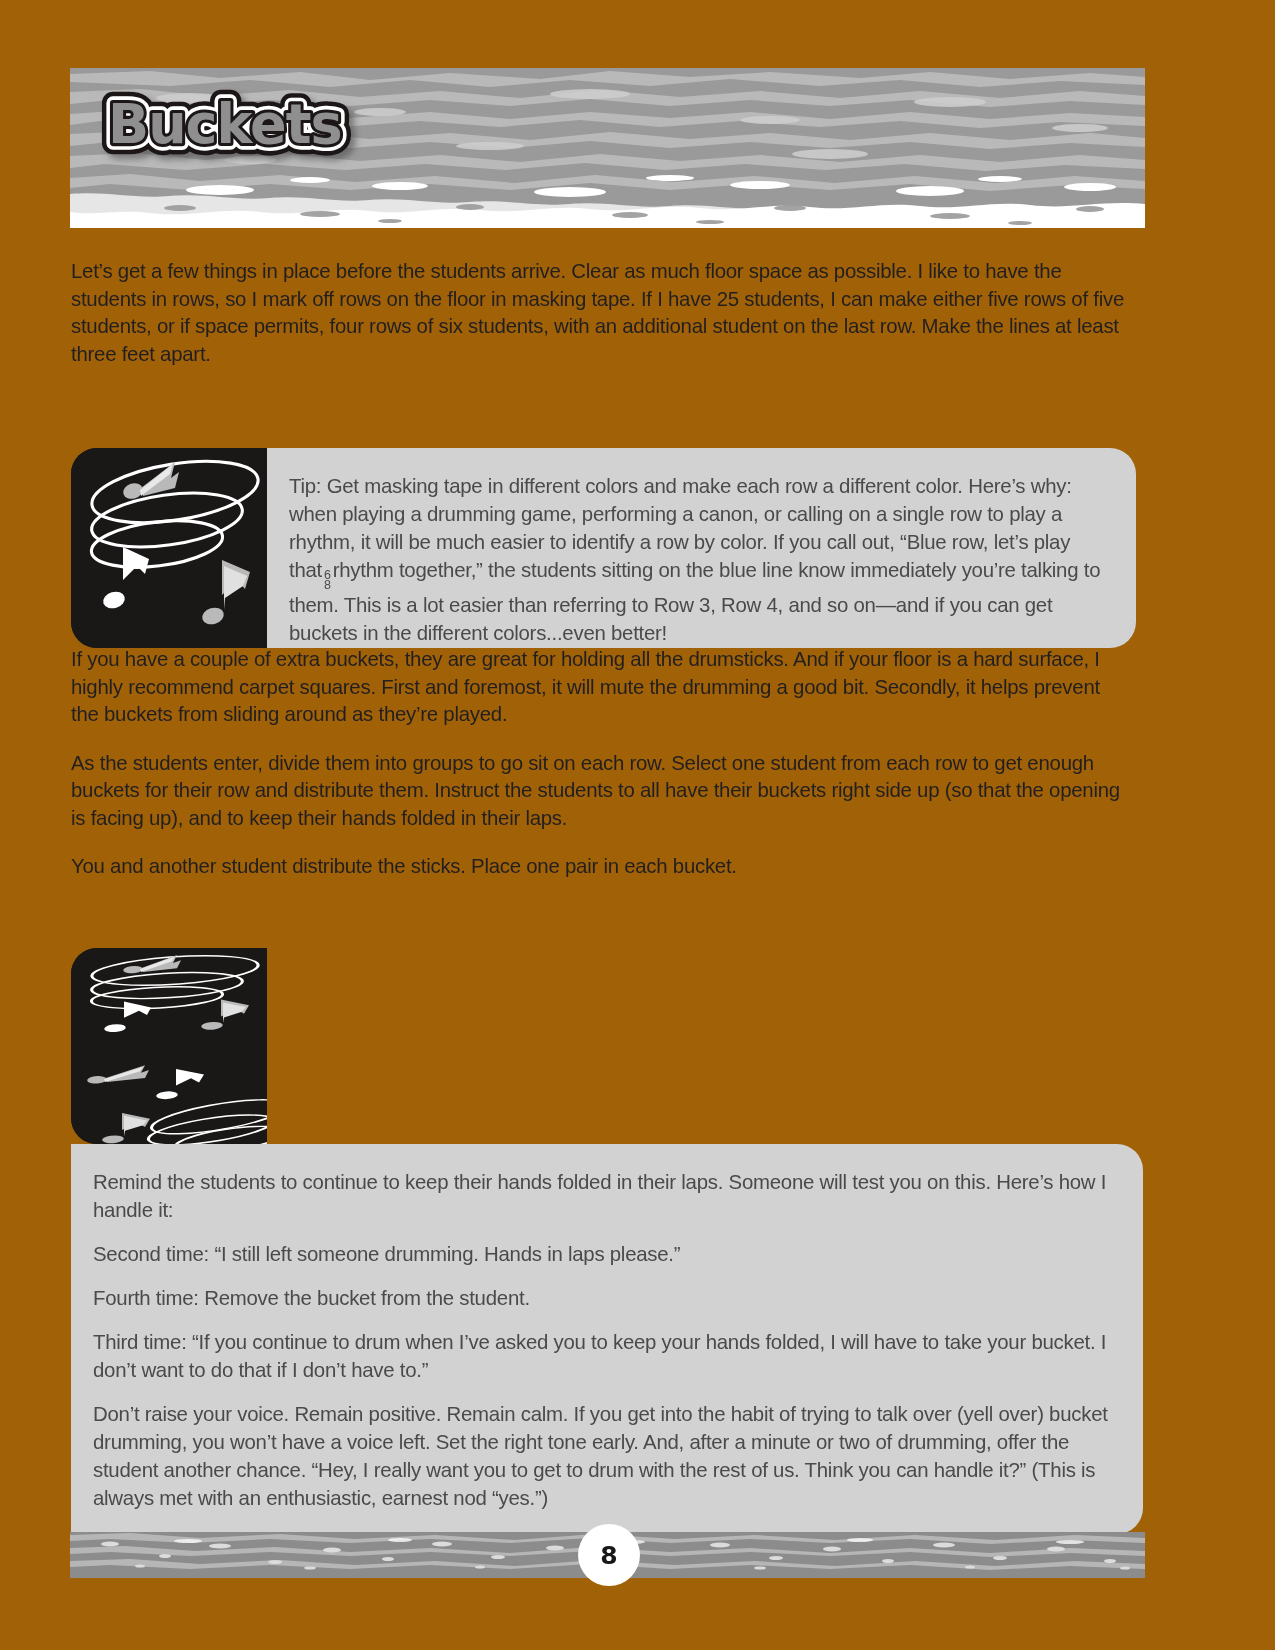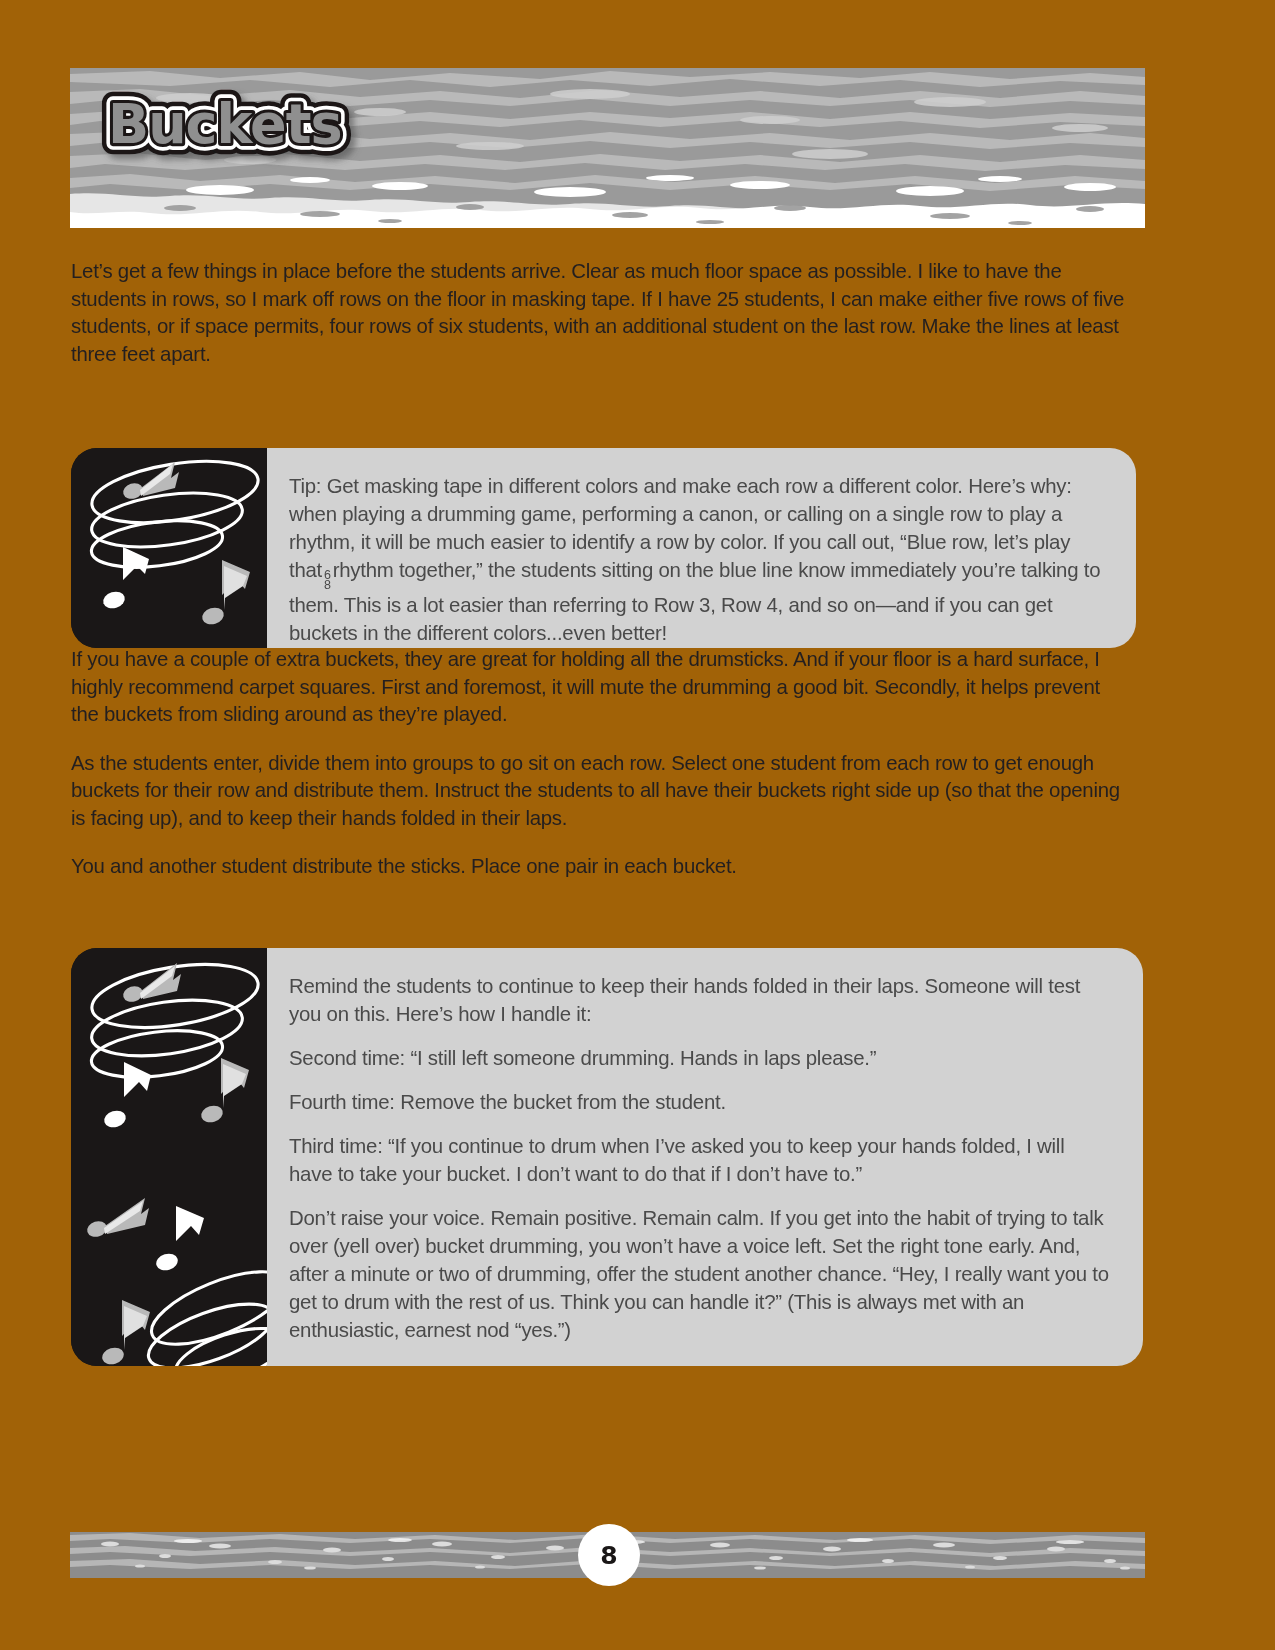--- a/index.html
+++ b/index.html
@@ -259,21 +259,21 @@
           </span><span>rhythm together,” the students sitting on the blue line know immediately you’re talking to them. This is a lot easier than referring to Row 3, Row 4, and so on—and if you can get buckets in the different colors...even better!</span></p>
     </div>
   </div>
 
   <div class="body-col" style="top:638px;margin-top:8px;">
     <p class="body-par">If you have a couple of extra buckets, they are great for holding all the drumsticks. And if your floor is a hard surface, I highly recommend carpet squares. First and foremost, it will mute the drumming a good bit. Secondly, it helps prevent the buckets from sliding around as they’re played.</p>
     <p class="body-par">As the students enter, divide them into groups to go sit on each row. Select one student from each row to get enough buckets for their row and distribute them. Instruct the students to all have their buckets right side up (so that the opening is facing up), and to keep their hands folded in their laps.</p>
     <p class="body-par">You and another student distribute the sticks. Place one pair in each bucket.</p>
   </div>
 
-  <div class="callout" style="left:71px; top:900px; width:1072px; height:418px;">
+  <div class="callout" style="left:71px; top:900px; width:1072px; height:418px;flex-direction:column;">
     <div class="callout-art">
       <svg viewBox="0 0 196 418" preserveAspectRatio="none">
         <rect x="0" y="0" width="196" height="418" fill="#1a1717"></rect>
 
         <g fill="none" stroke="#ffffff" stroke-width="3.1" stroke-linecap="round">
           <ellipse cx="104" cy="48" rx="84" ry="29" transform="rotate(-9 104 48)"></ellipse>
           <ellipse cx="96" cy="80" rx="76" ry="26" transform="rotate(-8 96 80)"></ellipse>
           <ellipse cx="86" cy="106" rx="66" ry="22" transform="rotate(-7 86 106)"></ellipse>
         </g>
         <g fill="#b9b9b9">

